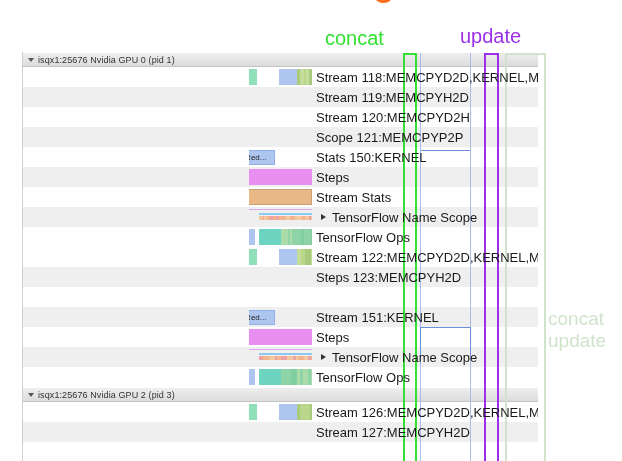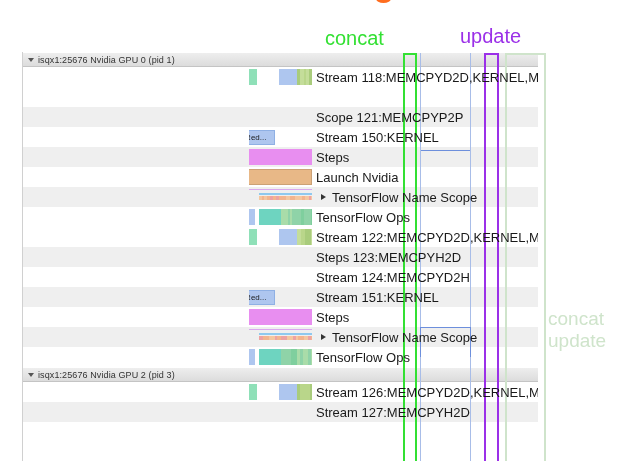--- a/index.html
+++ b/index.html
@@ -140,58 +140,68 @@
         <div class="bar" style="left: 281.207px; width: 2.192px; top: 2px; height: 16px; background: rgb(185, 214, 138);"></div>
         <div class="bar" style="left: 283.399px; width: 2.17973px; top: 2px; height: 16px; background: rgb(196, 221, 154);"></div>
         <div class="bar" style="left: 285.579px; width: 3.1315px; top: 2px; height: 16px; background: rgb(169, 204, 124);"></div>
         <div class="bar" style="left: 288.71px; width: 0.289848px; top: 2px; height: 16px; background: rgb(169, 204, 124);"></div>
       </div>
       <div class="mask"></div>
       <div class="row-label">
         <span>Stream 118:MEMCPYD2D,KERNEL,ME</span>
       </div>
     </div>
-    <div class="row">
-      <div class="row-track"></div>
-      <div class="mask"></div>
-    </div>
     <div class="row alt">
       <div class="row-track"></div>
       <div class="mask"></div>
       <div class="row-label">
+        <span>Stream 119:MEMCPYH2D</span>
+      </div>
+    </div>
+    <div class="row">
+      <div class="row-track"></div>
+      <div class="mask"></div>
+      <div class="row-label">
+        <span>Stream 120:MEMCPYD2H</span>
+      </div>
+    </div>
+    <div class="row alt">
+      <div class="row-track"></div>
+      <div class="mask"></div>
+      <div class="row-label">
         <span>Scope 121:MEMCPYP2P</span>
       </div>
     </div>
     <div class="row">
       <div class="row-track">
         <div class="nccl-box" style="left: 194px; width: 58px;">ncclAllRed...</div>
       </div>
       <div class="mask"></div>
       <div class="row-label">
-        <span>Stream 150:KERNEL</span>
+        <span>Stats 150:KERNEL</span>
       </div>
     </div>
     <div class="row alt">
       <div class="row-track">
         <div class="bar" style="left: 0px; width: 289px; top: 2px; height: 16px; background: rgb(232, 142, 240);"></div>
         <div class="bar-text" style="left: 0px; width: 289px; z-index: 2;">6</div>
       </div>
       <div class="mask"></div>
       <div class="row-label">
         <span>Steps</span>
       </div>
     </div>
     <div class="row">
       <div class="row-track">
         <div class="bar" style="left: 0px; width: 289px; top: 2px; height: 16px; background: rgb(232, 184, 135); box-shadow: rgba(0, 0, 0, 0.12) 0px 0px 0px 1px inset;"></div>
         <div class="bar-text" style="left: 0px; width: 289px; z-index: 2;">Launch Stats for 6</div>
       </div>
       <div class="mask"></div>
       <div class="row-label">
-        <span>Launch Nvidia</span>
+        <span>Stream Stats</span>
       </div>
     </div>
     <div class="row alt">
       <div class="row-track">
         <div class="bar" style="left: 0px; width: 2.8198px; top: 2px; height: 8px; background: rgb(168, 217, 239);"></div>
         <div class="bar" style="left: 2.8198px; width: 2.97232px; top: 2px; height: 8px; background: rgb(159, 208, 239);"></div>
         <div class="bar" style="left: 5.79212px; width: 2.86543px; top: 2px; height: 8px; background: rgb(159, 208, 239);"></div>
         <div class="bar" style="left: 8.65755px; width: 3.03215px; top: 2px; height: 8px; background: rgb(169, 224, 192);"></div>
         <div class="bar" style="left: 11.6897px; width: 4.2929px; top: 2px; height: 8px; background: rgb(245, 195, 160);"></div>
         <div class="bar" style="left: 15.9826px; width: 4.39327px; top: 2px; height: 8px; background: rgb(169, 224, 192);"></div>
@@ -456,23 +466,20 @@
     <div class="row alt">
       <div class="row-track"></div>
       <div class="mask"></div>
       <div class="row-label">
         <span>Steps 123:MEMCPYH2D</span>
       </div>
     </div>
     <div class="row">
       <div class="row-track"></div>
       <div class="mask"></div>
-      <div class="row-label">
-        <span>Stream 124:MEMCPYD2H</span>
-      </div>
     </div>
     <div class="row alt">
       <div class="row-track">
         <div class="nccl-box" style="left: 194px; width: 58px;">ncclAllRed...</div>
       </div>
       <div class="mask"></div>
       <div class="row-label">
         <span>Stream 151:KERNEL</span>
       </div>
     </div>

